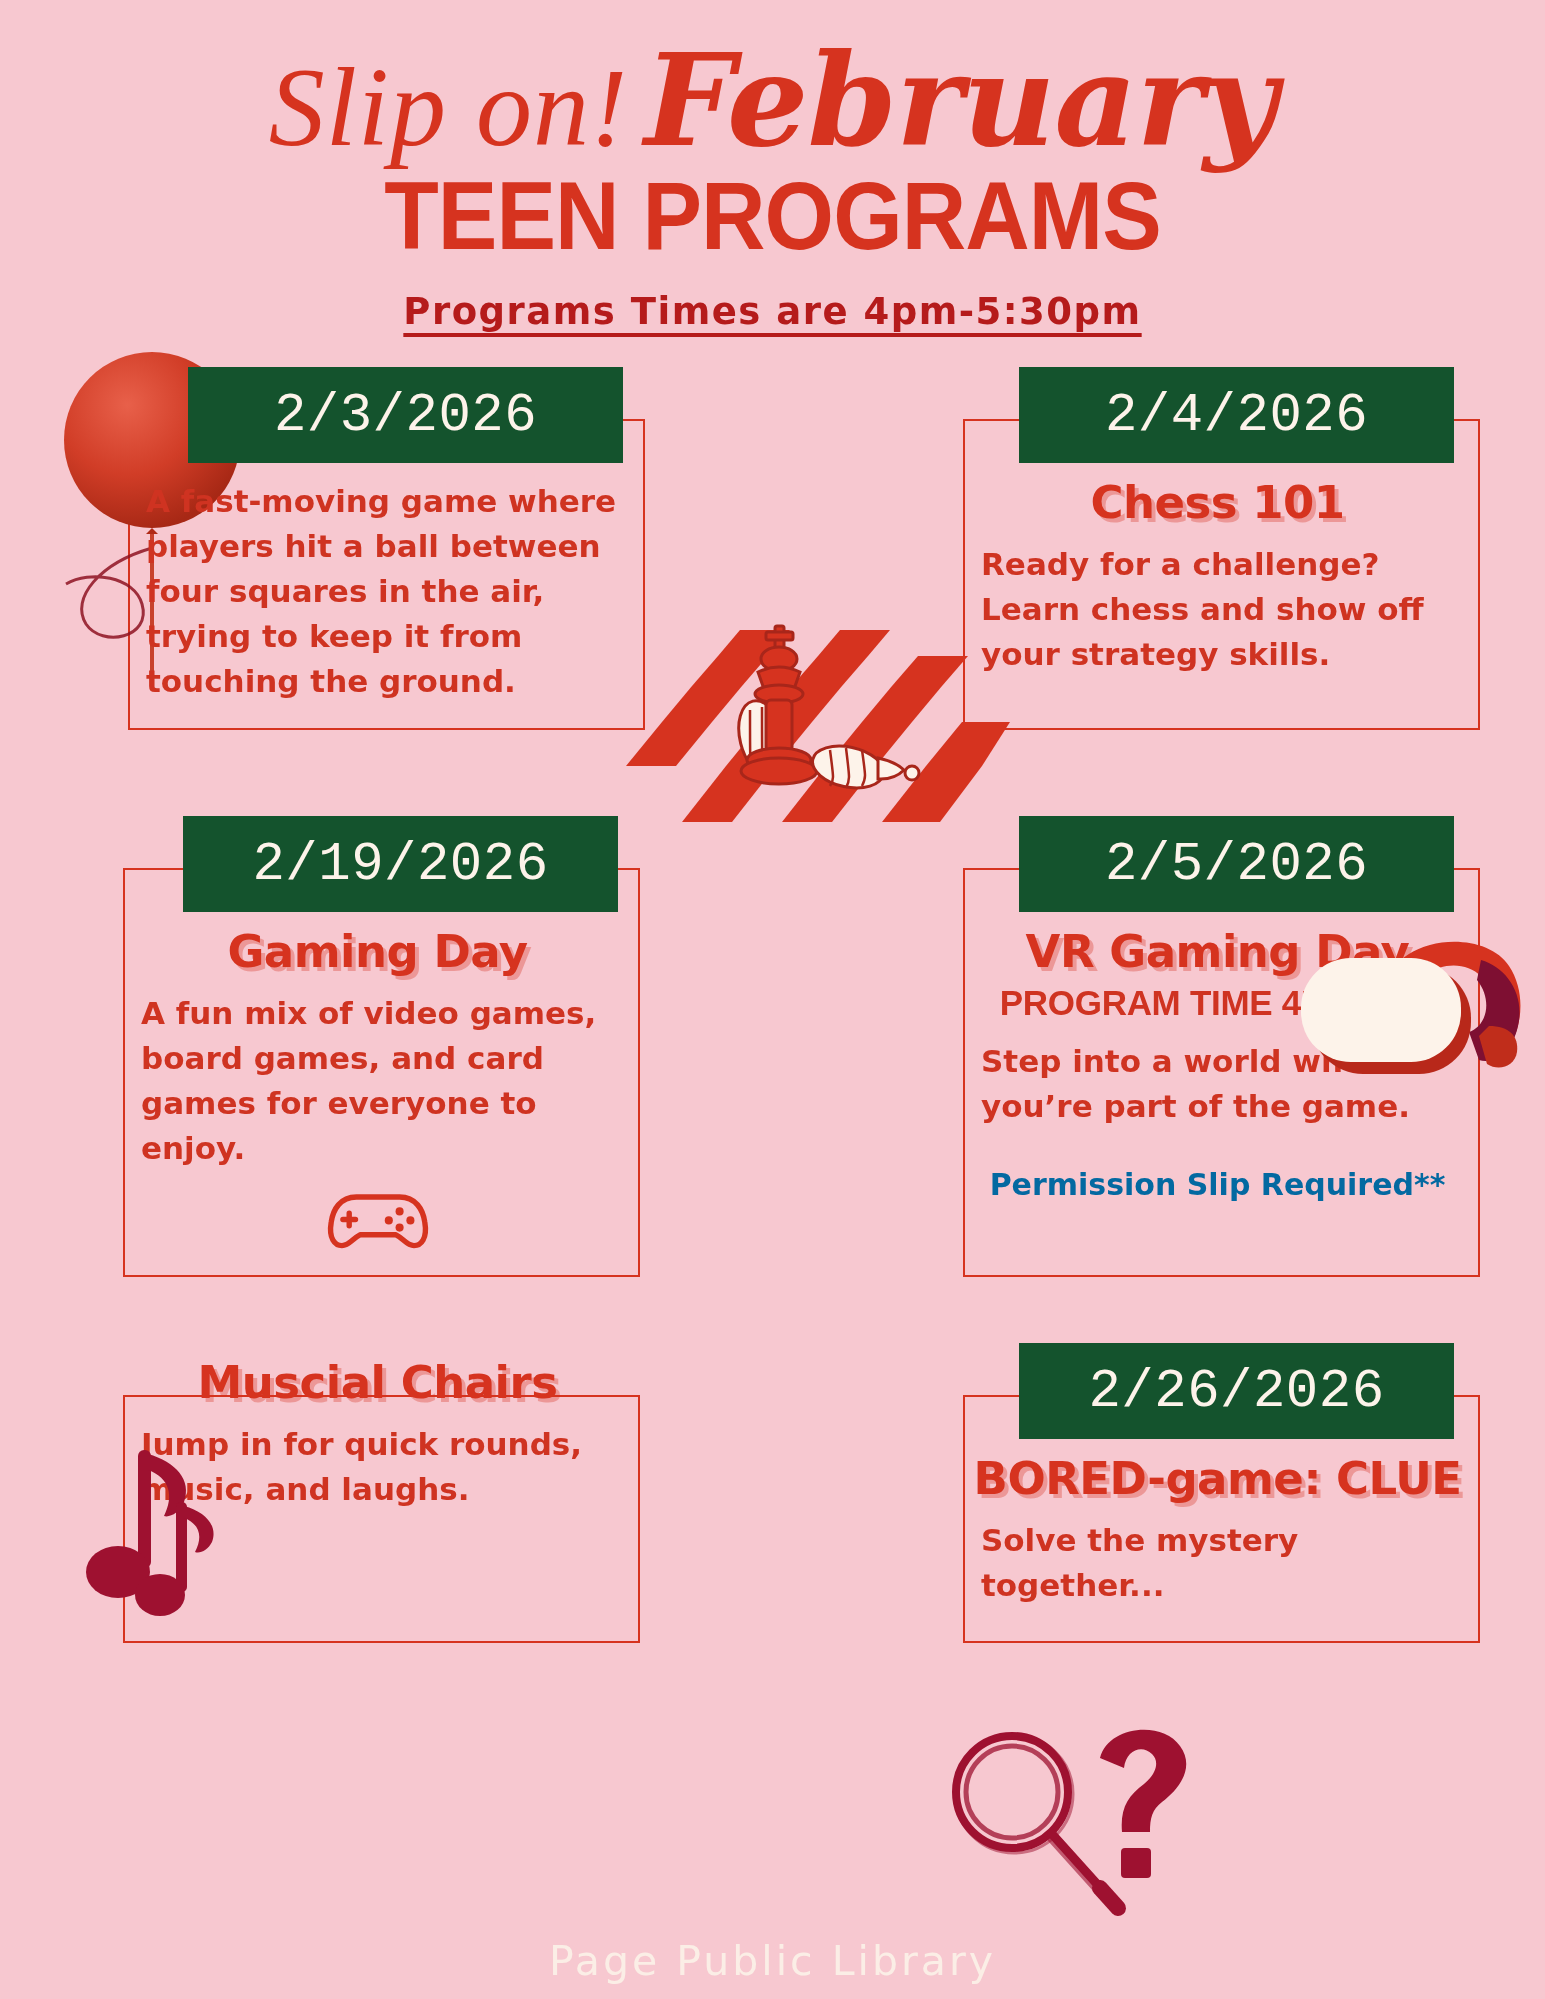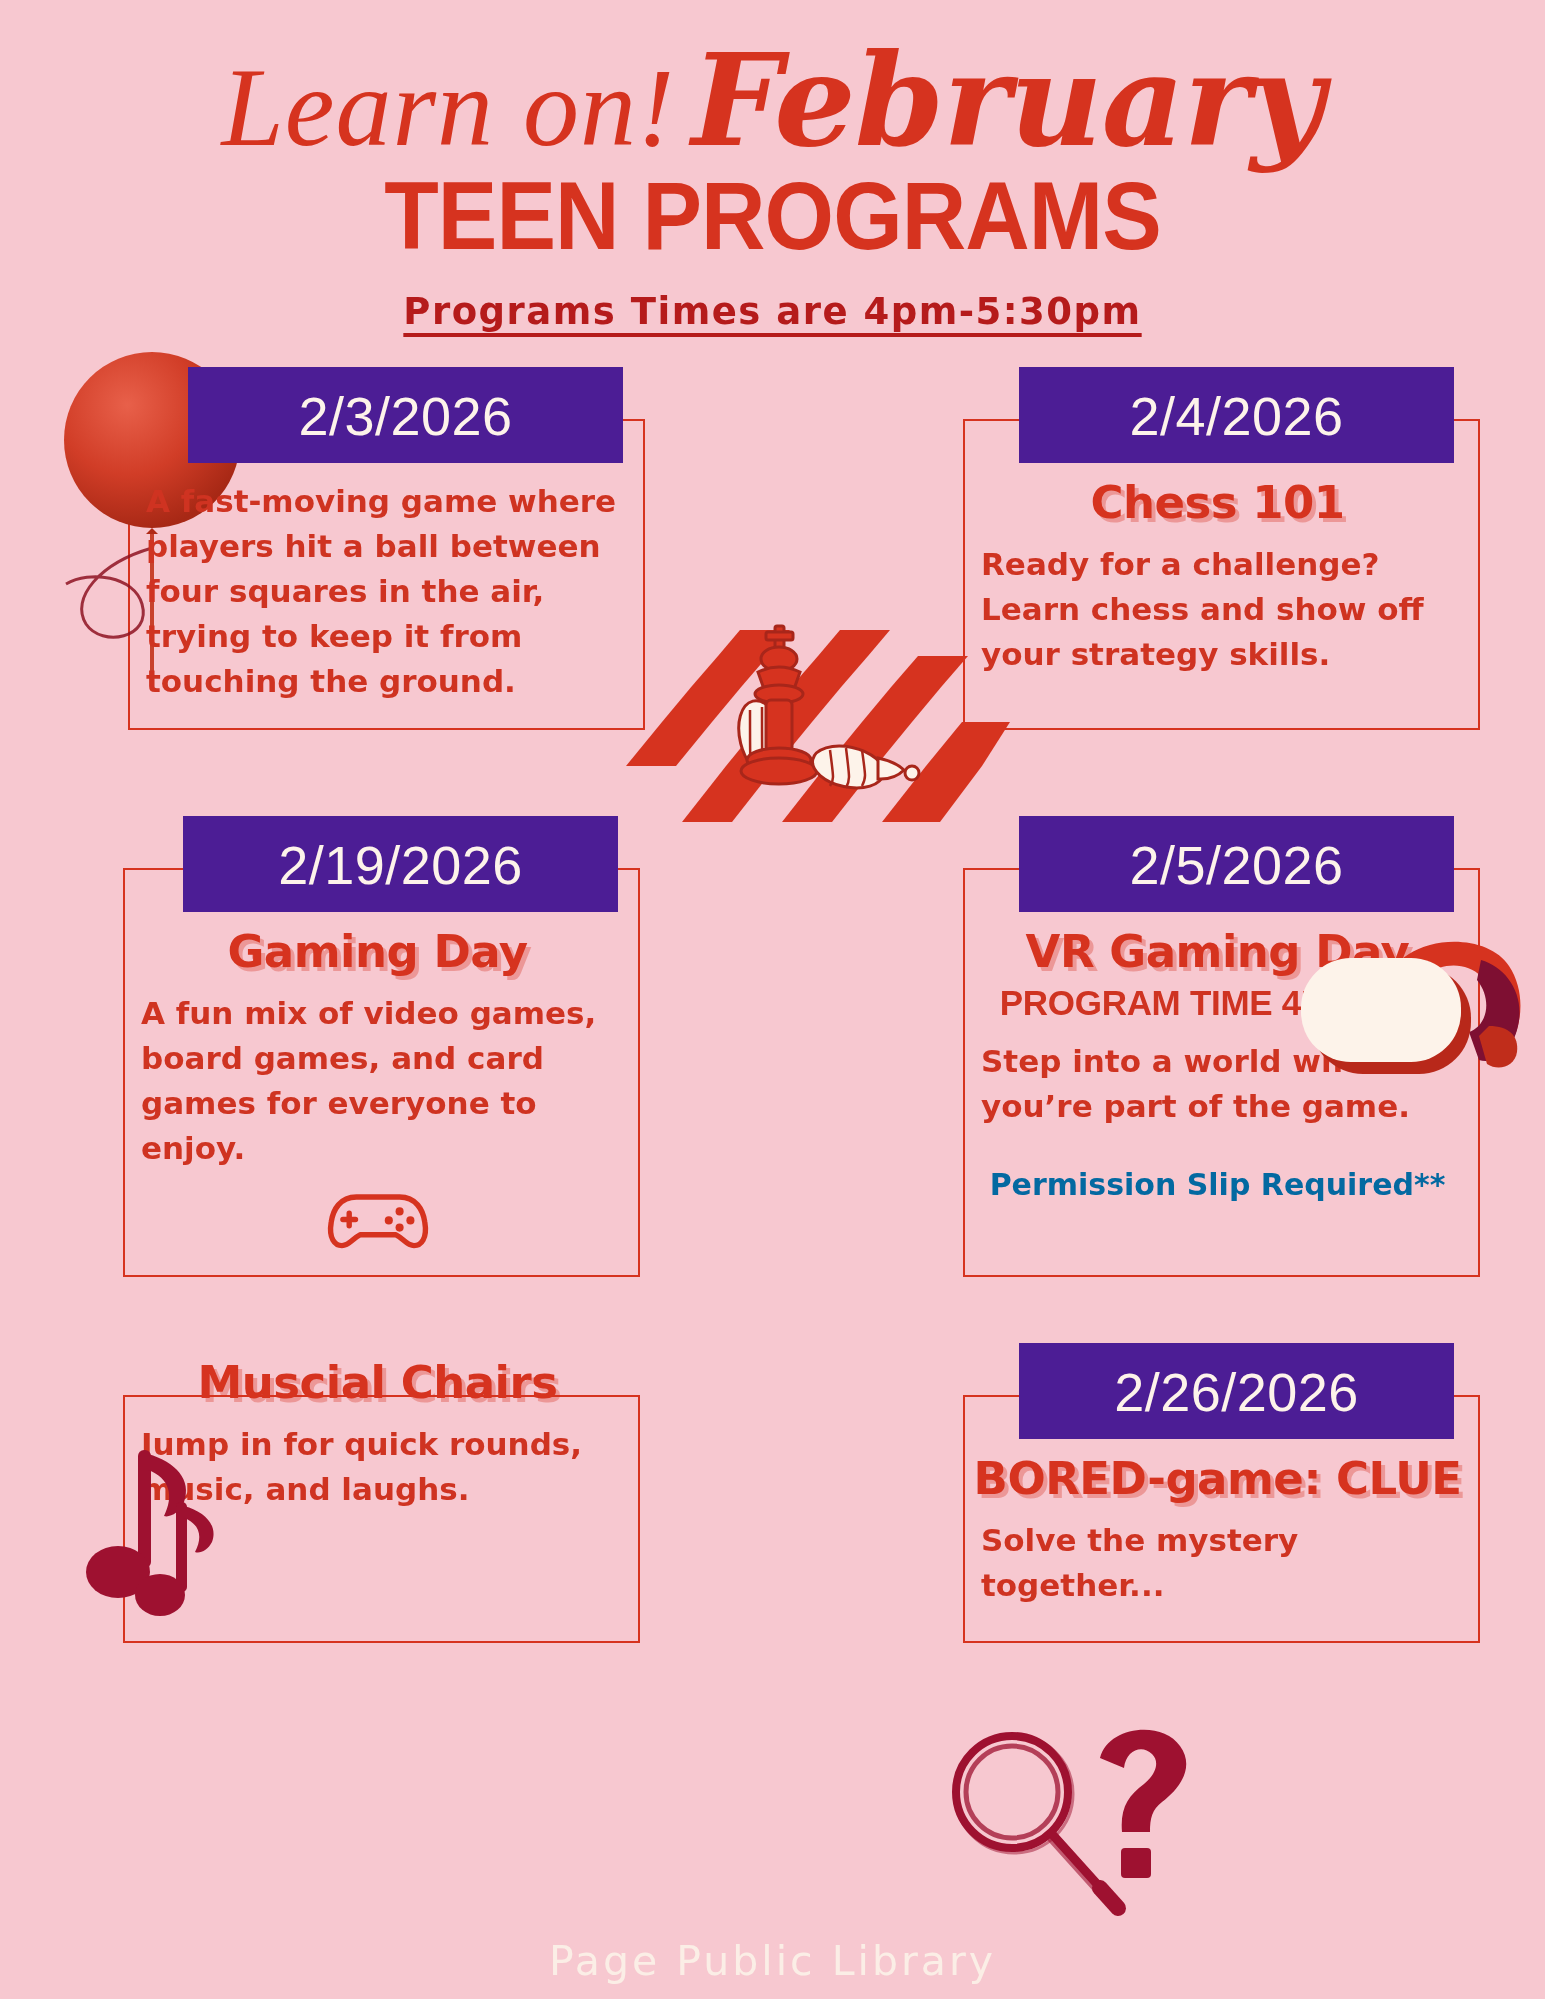--- a/index.html
+++ b/index.html
@@ -90,23 +90,23 @@
     top:52px;bottom:0;
     border:2.5px solid #d6331f;
     box-sizing:border-box;
     z-index:1;
   }
   .card-inner{position:relative;z-index:3;padding:0 20px 26px 20px;}
 
   .date-banner{
     position:relative;
     z-index:4;
-    background:#4c1d95;
+    background:#14532d;
     color:#fdf3ea;
-    font-family:Liberation Sans, sans-serif;
+    font-family:Liberation Mono, monospace;
     font-weight:400;
     font-size:54px;
     line-height:1;
     padding:22px 10px 20px 10px;
     text-align:center;
     width:415px;
     margin:0 auto 0 58px;
     letter-spacing:0.5px;
   }
   .card.right .date-banner{margin:0 auto 0 54px;}
@@ -201,21 +201,21 @@
     font-weight:400;
     font-size:41px;
     letter-spacing:3px;
   }
 </style>
 </head>
 <body>
 
 <div class="header">
   <div class="title-script">
-    <span class="w1">Learn on!</span><span class="w2">February</span>
+    <span class="w1">Slip on!</span><span class="w2">February</span>
   </div>
   <div class="title-main">TEEN PROGRAMS</div>
   <div class="subtitle">Programs Times are 4pm-5:30pm</div>
 </div>
 
 <div class="balloon">
   <svg viewBox="0 0 220 320" width="220" height="320" style="overflow:visible">
     <defs>
       <radialGradient id="balgrad" cx="36%" cy="30%" r="72%">
         <stop offset="0%" stop-color="#e8604a"></stop>

